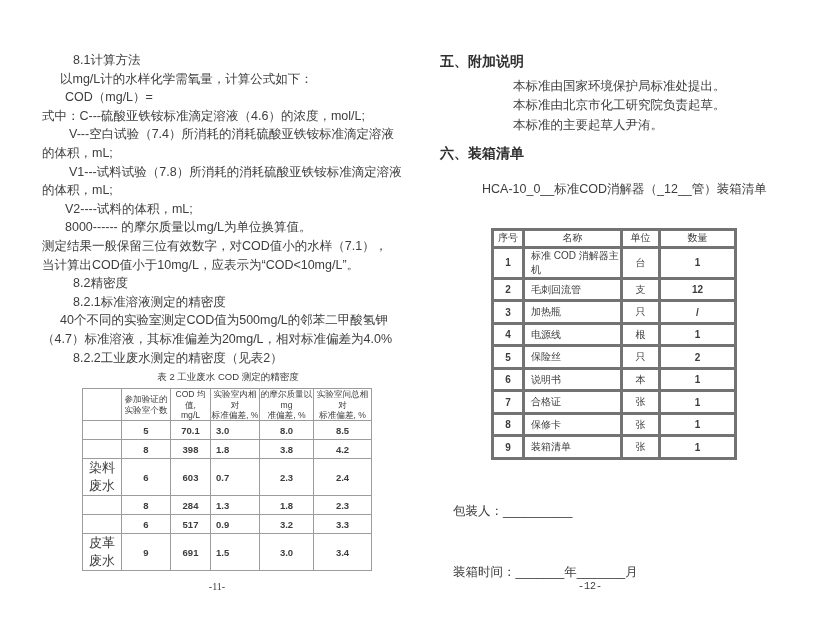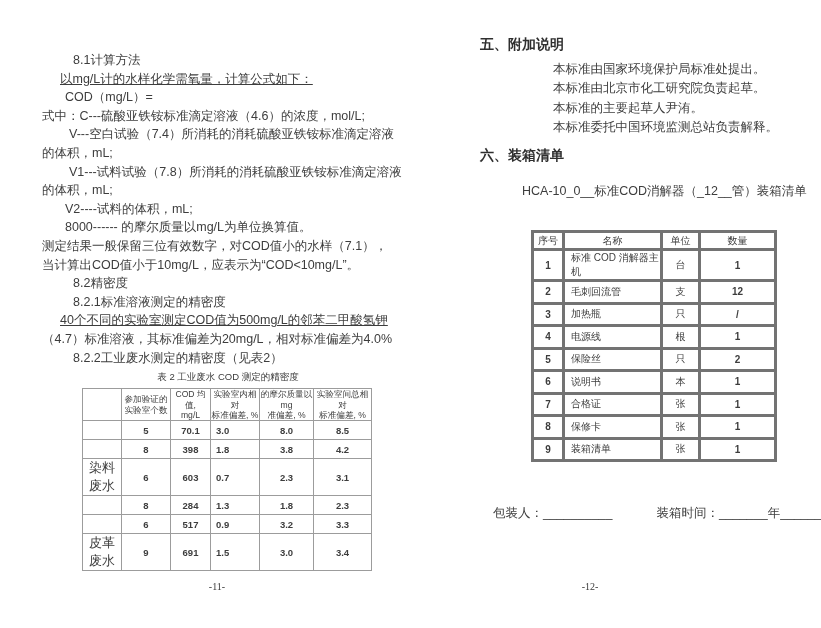--- a/index.html
+++ b/index.html
@@ -1,23 +1,23 @@
 <!DOCTYPE html>
 <html><head>
 <meta charset="utf-8">
 <style>
   html,body{margin:0;padding:0;width:821px;height:628px;overflow:hidden;}
   body{background:#ffffff;font-family:"Liberation Sans","DejaVu Sans",sans-serif;color:#3d3d3d;position:relative;}
 
   .col{position:absolute;}
   .col-left{left:42px;top:51px;width:352px;}
-  .col-right{left:440px;top:36px;width:335px;margin-left:40px;}
+  .col-right{left:440px;top:53px;width:335px;}
 
   .bl{font-size:12.5px;line-height:18.6px;height:18.6px;white-space:nowrap;}
-  .i1{padding-left:18px;text-decoration:underline;}
+  .i1{padding-left:18px;}
   .i2{padding-left:23px;}
   .i3{padding-left:27px;}
   .i4{padding-left:31px;}
 
   
   .ltbl-wrap{margin-left:40px;width:292px;margin-top:4px;}
   .tbl-title{text-align:center;font-size:9.5px;color:#3a3a3a;margin-bottom:4px;white-space:nowrap;}
   table.ltbl{border-collapse:collapse;table-layout:fixed;width:289px;padding-left:12px;}
   .ltbl th,.ltbl td{border:1px solid #9c9c9c;padding:0;text-align:center;vertical-align:middle;overflow:hidden;}
   .ltbl thead th{font-size:8.6px;line-height:10.4px;font-weight:normal;height:22px;}
@@ -32,25 +32,25 @@
   .rl{font-size:12.5px;line-height:19.3px;height:19.3px;padding-left:73px;white-space:nowrap;}
   .h-sec6{margin-top:10px;}
   .subtitle{margin-top:18px;padding-left:42px;font-size:12.5px;white-space:nowrap;}
   .rtbl-wrap{margin-top:30px;margin-left:51px;}
   table.rtbl{border-collapse:collapse;table-layout:fixed;width:243px;}
   .rtbl th,.rtbl td{border:3px solid #737373;padding:0;text-align:center;vertical-align:middle;overflow:hidden;font-size:10px;}
   .rtbl thead th{font-weight:normal;height:15px;}
   .rtbl tbody td{height:19.5px;}
   .rtbl tbody td.name{text-align:left;padding-left:6px;}
   .rtbl tbody td.num{font-weight:600;}
-  .pack-footer{margin-top:43px;padding-left:13px;display:flex;gap:44px;font-size:12.5px;white-space:nowrap;}
+  .pack-footer{margin-top:43px;padding-left:13px;display:flex;gap:44px;font-size:12.5px;white-space:nowrap;flex-direction:column;}
 
   .pageno{position:absolute;top:581px;font-family:"Liberation Serif","DejaVu Serif",serif;font-size:10px;color:#3a3a3a;text-align:center;}
   .pageno-left{left:42px;width:350px;}
-  .pageno-right{left:440px;width:300px;}
+  .pageno-right{left:440px;width:300px;font-family:Liberation Mono, monospace;}
 </style>
 </head>
 <body>
 
 <div class="col col-left">
   <div class="bl i4">8.1计算方法</div>
   <div class="bl i1">以mg/L计的水样化学需氧量，计算公式如下：</div>
   <div class="bl i2">COD（mg/L）=</div>
   <div class="bl">式中：C---硫酸亚铁铵标准滴定溶液（4.6）的浓度，mol/L;</div>
   <div class="bl i3">V---空白试验（7.4）所消耗的消耗硫酸亚铁铵标准滴定溶液</div>
@@ -119,21 +119,21 @@
           <td class="num la">1.8</td>
           <td class="num">3.8</td>
           <td class="num">4.2</td>
         </tr>
         <tr>
           <td class="lbl">染料废水</td>
           <td class="num">6</td>
           <td class="num">603</td>
           <td class="num la">0.7</td>
           <td class="num">2.3</td>
-          <td class="num">3.1</td>
+          <td class="num">2.4</td>
         </tr>
         <tr>
           <td class="lbl"></td>
           <td class="num">8</td>
           <td class="num">284</td>
           <td class="num la">1.3</td>
           <td class="num">1.8</td>
           <td class="num">2.3</td>
         </tr>
         <tr>
@@ -156,21 +156,20 @@
     </table>
   </div>
 </div>
 
 <div class="col col-right">
   <div class="h-sec">五、附加说明</div>
   <div class="sec5-lines">
     <div class="rl">本标准由国家环境保护局标准处提出。</div>
     <div class="rl">本标准由北京市化工研究院负责起草。</div>
     <div class="rl">本标准的主要起草人尹洧。</div>
-    <div class="rl">本标准委托中国环境监测总站负责解释。</div>
   </div>
 
   <div class="h-sec h-sec6">六、装箱清单</div>
   <div class="subtitle">HCA-10_0__标准COD消解器（_12__管）装箱清单</div>
 
   <div class="rtbl-wrap">
     <table class="rtbl">
       <colgroup>
         <col style="width:31px">
           <col style="width:98px">

